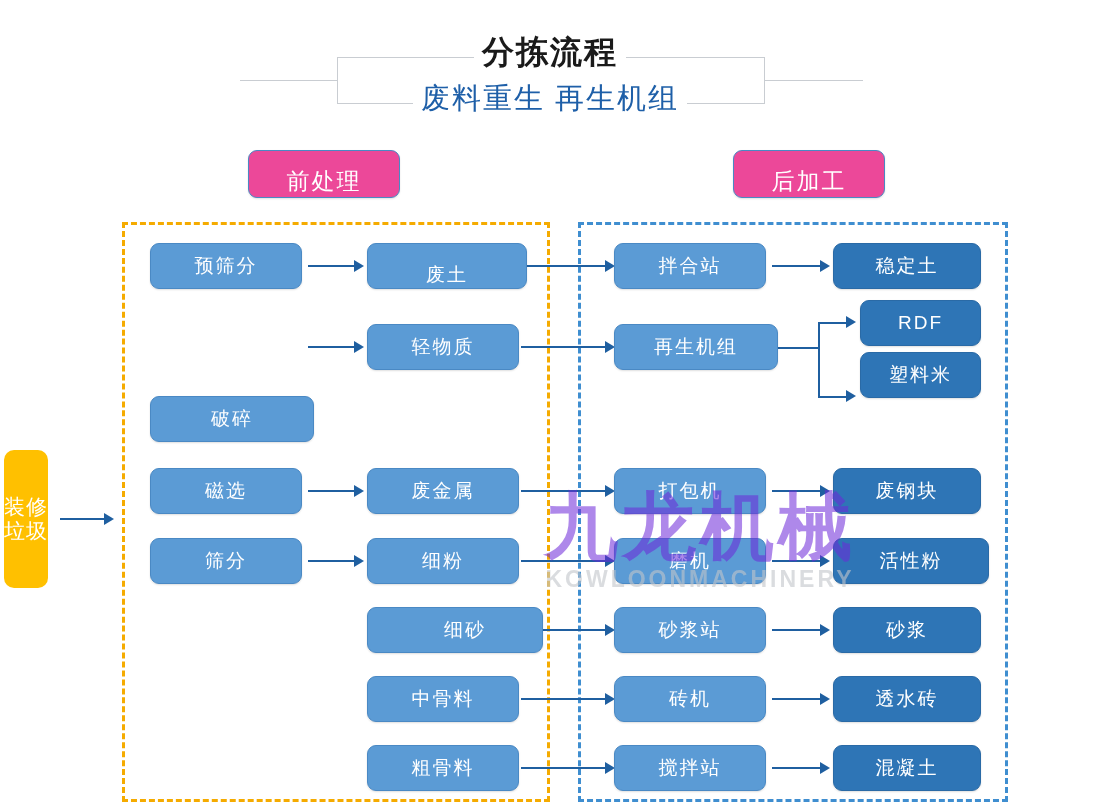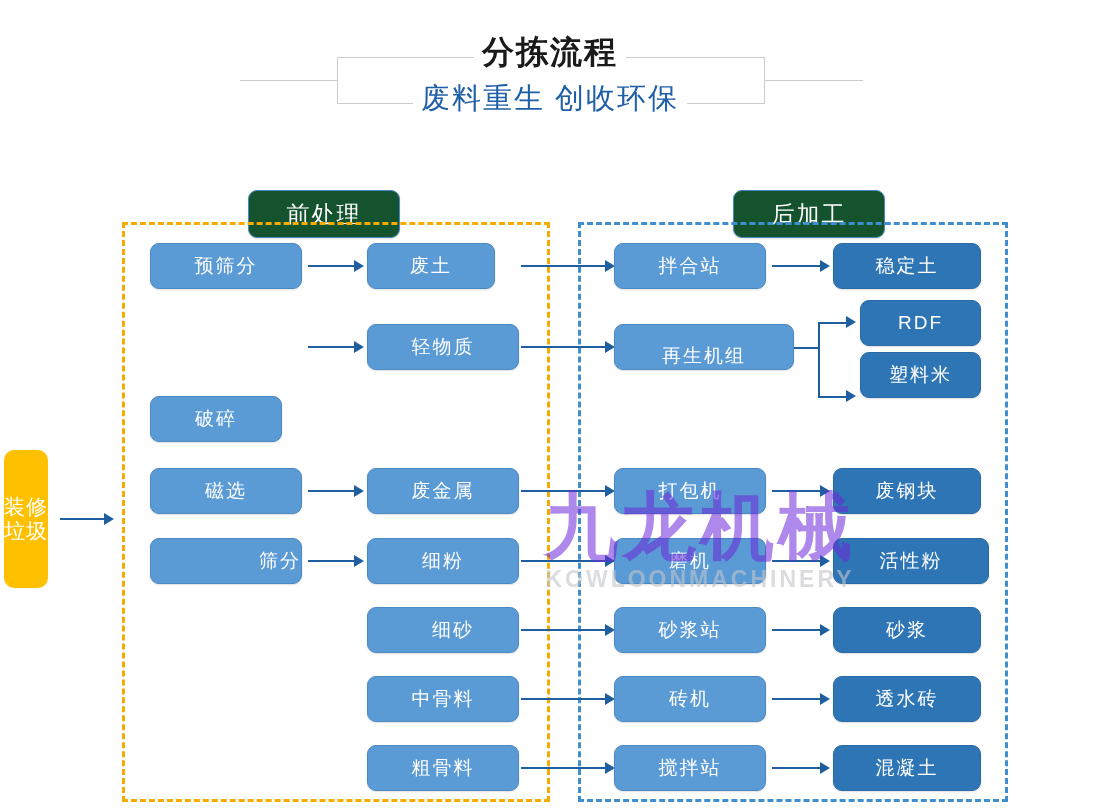--- a/index.html
+++ b/index.html
@@ -18,23 +18,23 @@
   .hdr-rule.right{left:765px;top:80px;width:98px;}
   .hdr-title{position:absolute;left:0;top:36px;width:1100px;text-align:center;
     font-size:32px;font-weight:bold;color:#1a1a1a;letter-spacing:2px;z-index:4;}
   .hdr-sub{position:absolute;left:0;top:84px;width:1100px;text-align:center;
     font-size:29px;color:#1e5fa8;letter-spacing:2px;z-index:4;}
   .hdr-title,.hdr-sub{line-height:1;}
   .hdr-title span,.hdr-sub span{background:#fff;padding:0 8px;}
 
   
   .pill{position:absolute;height:46px;border-radius:9px;
-    background:#14532d;border:1px solid #4a89c4;
-    color:#fff;font-size:23px;display:flex;align-items:center;justify-content:center;
-    letter-spacing:2px;box-shadow:0 1px 2px rgba(0,0,0,.12);margin-top:40px;}
+    background:#ec4899;border:1px solid #4a89c4;
+    color:#fff;font-size:23px;display:flex;align-items:flex-end;justify-content:center;
+    letter-spacing:2px;box-shadow:0 1px 2px rgba(0,0,0,.12);}
   #pill-pre{left:248px;top:150px;width:150px;}
   #pill-post{left:733px;top:150px;width:150px;}
 
   
   .zone{position:absolute;box-sizing:border-box;}
   #zone-pre{left:122px;top:222px;width:428px;height:580px;
     border:3px dashed #f5ab00;}
   #zone-post{left:578px;top:222px;width:430px;height:580px;
     border:3px dashed #3f8ed0;}
 
@@ -77,21 +77,21 @@
 </style>
 </head>
 <body>
 
 <div id="stage">
 
   <div class="hdr-box"></div>
   <div class="hdr-rule left"></div>
   <div class="hdr-rule right"></div>
   <div class="hdr-title"><span>分拣流程</span></div>
-  <div class="hdr-sub"><span>废料重生 创收环保</span></div>
+  <div class="hdr-sub"><span>废料重生 再生机组</span></div>
 
   <div class="pill" id="pill-pre">
       <span>前处理</span>
     </div>
   <div class="pill" id="pill-post">
       <span>后加工</span>
     </div>
 
   <div class="zone" id="zone-pre"></div>
   <div class="zone" id="zone-post"></div>
@@ -104,21 +104,21 @@
       <div class="hd" style="left:44px;"></div>
   </div>
 
   <div class="node mid" style="left:150px;top:243px;width:152px;">
       <span>预筛分</span>
     </div>
   <div class="arw" style="left:308px;top:252px;width:60px;height:28px;">
     <div class="ln" style="width:48px;"></div>
       <div class="hd" style="left:46px;"></div>
   </div>
-  <div class="node mid" style="left:367px;top:243px;width:128px;">
+  <div class="node mid" style="left:367px;top:243px;width:160px;align-items:flex-end;">
       <span>废土</span>
     </div>
   <div class="arw" style="left:521px;top:252px;width:98px;height:28px;">
     <div class="ln" style="width:86px;"></div>
       <div class="hd" style="left:84px;"></div>
   </div>
   <div class="node mid" style="left:614px;top:243px;width:152px;">
       <span>拌合站</span>
     </div>
   <div class="arw" style="left:772px;top:252px;width:62px;height:28px;">
@@ -133,40 +133,40 @@
     <div class="ln" style="width:48px;"></div>
       <div class="hd" style="left:46px;"></div>
   </div>
   <div class="node mid" style="left:367px;top:324px;width:152px;">
       <span>轻物质</span>
     </div>
   <div class="arw" style="left:521px;top:333px;width:98px;height:28px;">
     <div class="ln" style="width:86px;"></div>
       <div class="hd" style="left:84px;"></div>
   </div>
-  <div class="node mid" style="left:614px;top:324px;width:180px;align-items:flex-end;">
+  <div class="node mid" style="left:614px;top:324px;width:164px;">
       <span>再生机组</span>
     </div>
 
   <div class="conn" style="left:768px;top:300px;width:100px;height:100px;">
     <div class="seg-h" style="left:0px;top:47px;width:52px;"></div>
     <div class="seg-v" style="left:50px;top:22px;height:76px;"></div>
     <div class="seg-h" style="left:50px;top:22px;width:30px;"></div>
     <div class="hd" style="left:78px;top:16px;"></div>
     <div class="seg-h" style="left:50px;top:96px;width:30px;"></div>
     <div class="hd" style="left:78px;top:90px;"></div>
   </div>
   <div class="node out" style="left:860px;top:300px;width:121px;">
       <span>RDF</span>
     </div>
   <div class="node out" style="left:860px;top:352px;width:121px;">
       <span>塑料米</span>
     </div>
 
-  <div class="node mid" style="left:150px;top:396px;width:132px;">
+  <div class="node mid" style="left:150px;top:396px;width:164px;">
       <span>破碎</span>
     </div>
 
   <div class="node mid" style="left:150px;top:468px;width:152px;">
       <span>磁选</span>
     </div>
   <div class="arw" style="left:308px;top:477px;width:60px;height:28px;">
     <div class="ln" style="width:48px;"></div>
       <div class="hd" style="left:46px;"></div>
   </div>
@@ -181,21 +181,21 @@
       <span>打包机</span>
     </div>
   <div class="arw" style="left:772px;top:477px;width:62px;height:28px;">
     <div class="ln" style="width:50px;"></div>
       <div class="hd" style="left:48px;"></div>
   </div>
   <div class="node out" style="left:833px;top:468px;width:148px;">
       <span>废钢块</span>
     </div>
 
-  <div class="node mid" style="left:150px;top:538px;width:152px;justify-content:flex-end;">
+  <div class="node mid" style="left:150px;top:538px;width:152px;">
       <span>筛分</span>
     </div>
   <div class="arw" style="left:308px;top:547px;width:60px;height:28px;">
     <div class="ln" style="width:48px;"></div>
       <div class="hd" style="left:46px;"></div>
   </div>
   <div class="node mid" style="left:367px;top:538px;width:152px;">
       <span>细粉</span>
     </div>
   <div class="arw" style="left:521px;top:547px;width:98px;height:28px;">
@@ -206,21 +206,21 @@
       <span>磨机</span>
     </div>
   <div class="arw" style="left:772px;top:547px;width:62px;height:28px;">
     <div class="ln" style="width:50px;"></div>
       <div class="hd" style="left:48px;"></div>
   </div>
   <div class="node out" style="left:833px;top:538px;width:156px;">
       <span>活性粉</span>
     </div>
 
-  <div class="node mid" style="left:367px;top:607px;width:152px;padding-left:20px;">
+  <div class="node mid" style="left:367px;top:607px;width:176px;padding-left:20px;">
       <span>细砂</span>
     </div>
   <div class="arw" style="left:521px;top:616px;width:98px;height:28px;">
     <div class="ln" style="width:86px;"></div>
       <div class="hd" style="left:84px;"></div>
   </div>
   <div class="node mid" style="left:614px;top:607px;width:152px;">
       <span>砂浆站</span>
     </div>
   <div class="arw" style="left:772px;top:616px;width:62px;height:28px;">
@@ -231,21 +231,21 @@
       <span>砂浆</span>
     </div>
 
   <div class="node mid" style="left:367px;top:676px;width:152px;">
       <span>中骨料</span>
     </div>
   <div class="arw" style="left:521px;top:685px;width:98px;height:28px;">
     <div class="ln" style="width:86px;"></div>
       <div class="hd" style="left:84px;"></div>
   </div>
-  <div class="node mid" style="left:614px;top:676px;width:152px;">
+  <div class="node mid" style="left:614px;top:676px;width:152px;border-radius:10px;">
       <span>砖机</span>
     </div>
   <div class="arw" style="left:772px;top:685px;width:62px;height:28px;">
     <div class="ln" style="width:50px;"></div>
       <div class="hd" style="left:48px;"></div>
   </div>
   <div class="node out" style="left:833px;top:676px;width:148px;">
       <span>透水砖</span>
     </div>
 

